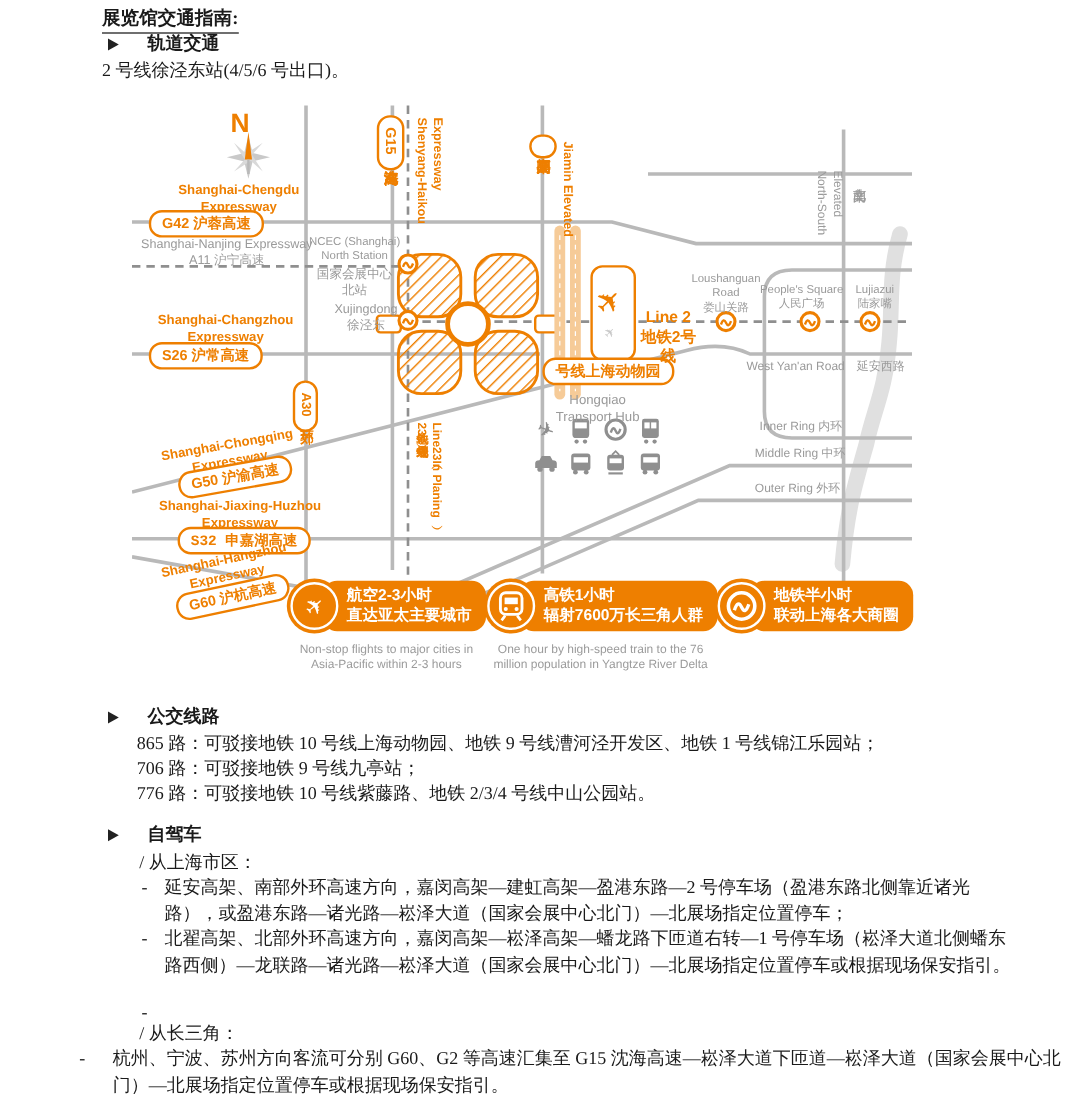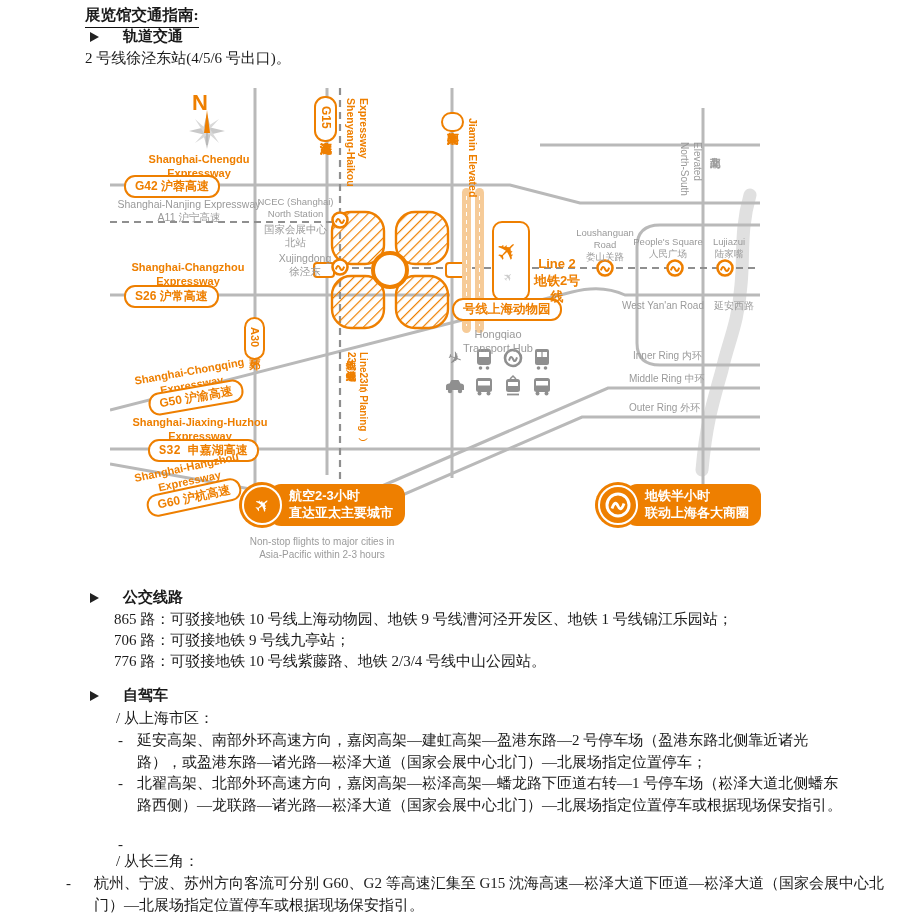--- a/index.html
+++ b/index.html
@@ -238,20 +238,37 @@
               <text x="0" y="7" font-size="19" fill="#fff" text-anchor="middle" transform="rotate(-40)">✈</text>
             </svg>
         </div>
         <div class="brect">航空2-3小时
 直达亚太主要城市</div>
       </div>
       <div class="bcap">Non-stop flights to major cities in
 Asia-Pacific within 2-3 hours</div>
     </div>
 
+    <div class="abs badge-col" style="left:278px;top:402px;width:225px;">
+      <div class="badge-row">
+        <div class="bci">
+          <svg width="28" height="30" viewBox="-14 -15 28 30">
+            <rect x="-9" y="-11" width="18" height="18" rx="4.5" fill="none" stroke="#fff" stroke-width="2.4"></rect>
+            <rect x="-5.5" y="-7" width="11" height="5.5" fill="#fff"></rect>
+            <circle cx="-4.5" cy="2.5" r="1.7" fill="#fff"></circle>
+              <circle cx="4.5" cy="2.5" r="1.7" fill="#fff"></circle>
+            <path d="M-5,8 L-8,12 M5,8 L8,12" stroke="#fff" stroke-width="2.2"></path>
+          </svg>
+        </div>
+        <div class="brect">高铁1小时
+辐射7600万长三角人群</div>
+      </div>
+      <div class="bcap">One hour by high-speed train to the 76
+million population in Yangtze River Delta</div>
+    </div>
 
     <div class="abs badge-col" style="left:463px;top:402px;width:210px;">
       <div class="badge-row">
         <div class="bci">
           <svg width="30" height="30" viewBox="-15 -15 30 30">
             <circle r="11" fill="none" stroke="#fff" stroke-width="3"></circle>
             <path d="M-6,3.5 Q-3,-5.5 0,1 Q3,7.5 6,-1.5" fill="none" stroke="#fff" stroke-width="2.8"></path>
           </svg>
         </div>
         <div class="brect">地铁半小时

